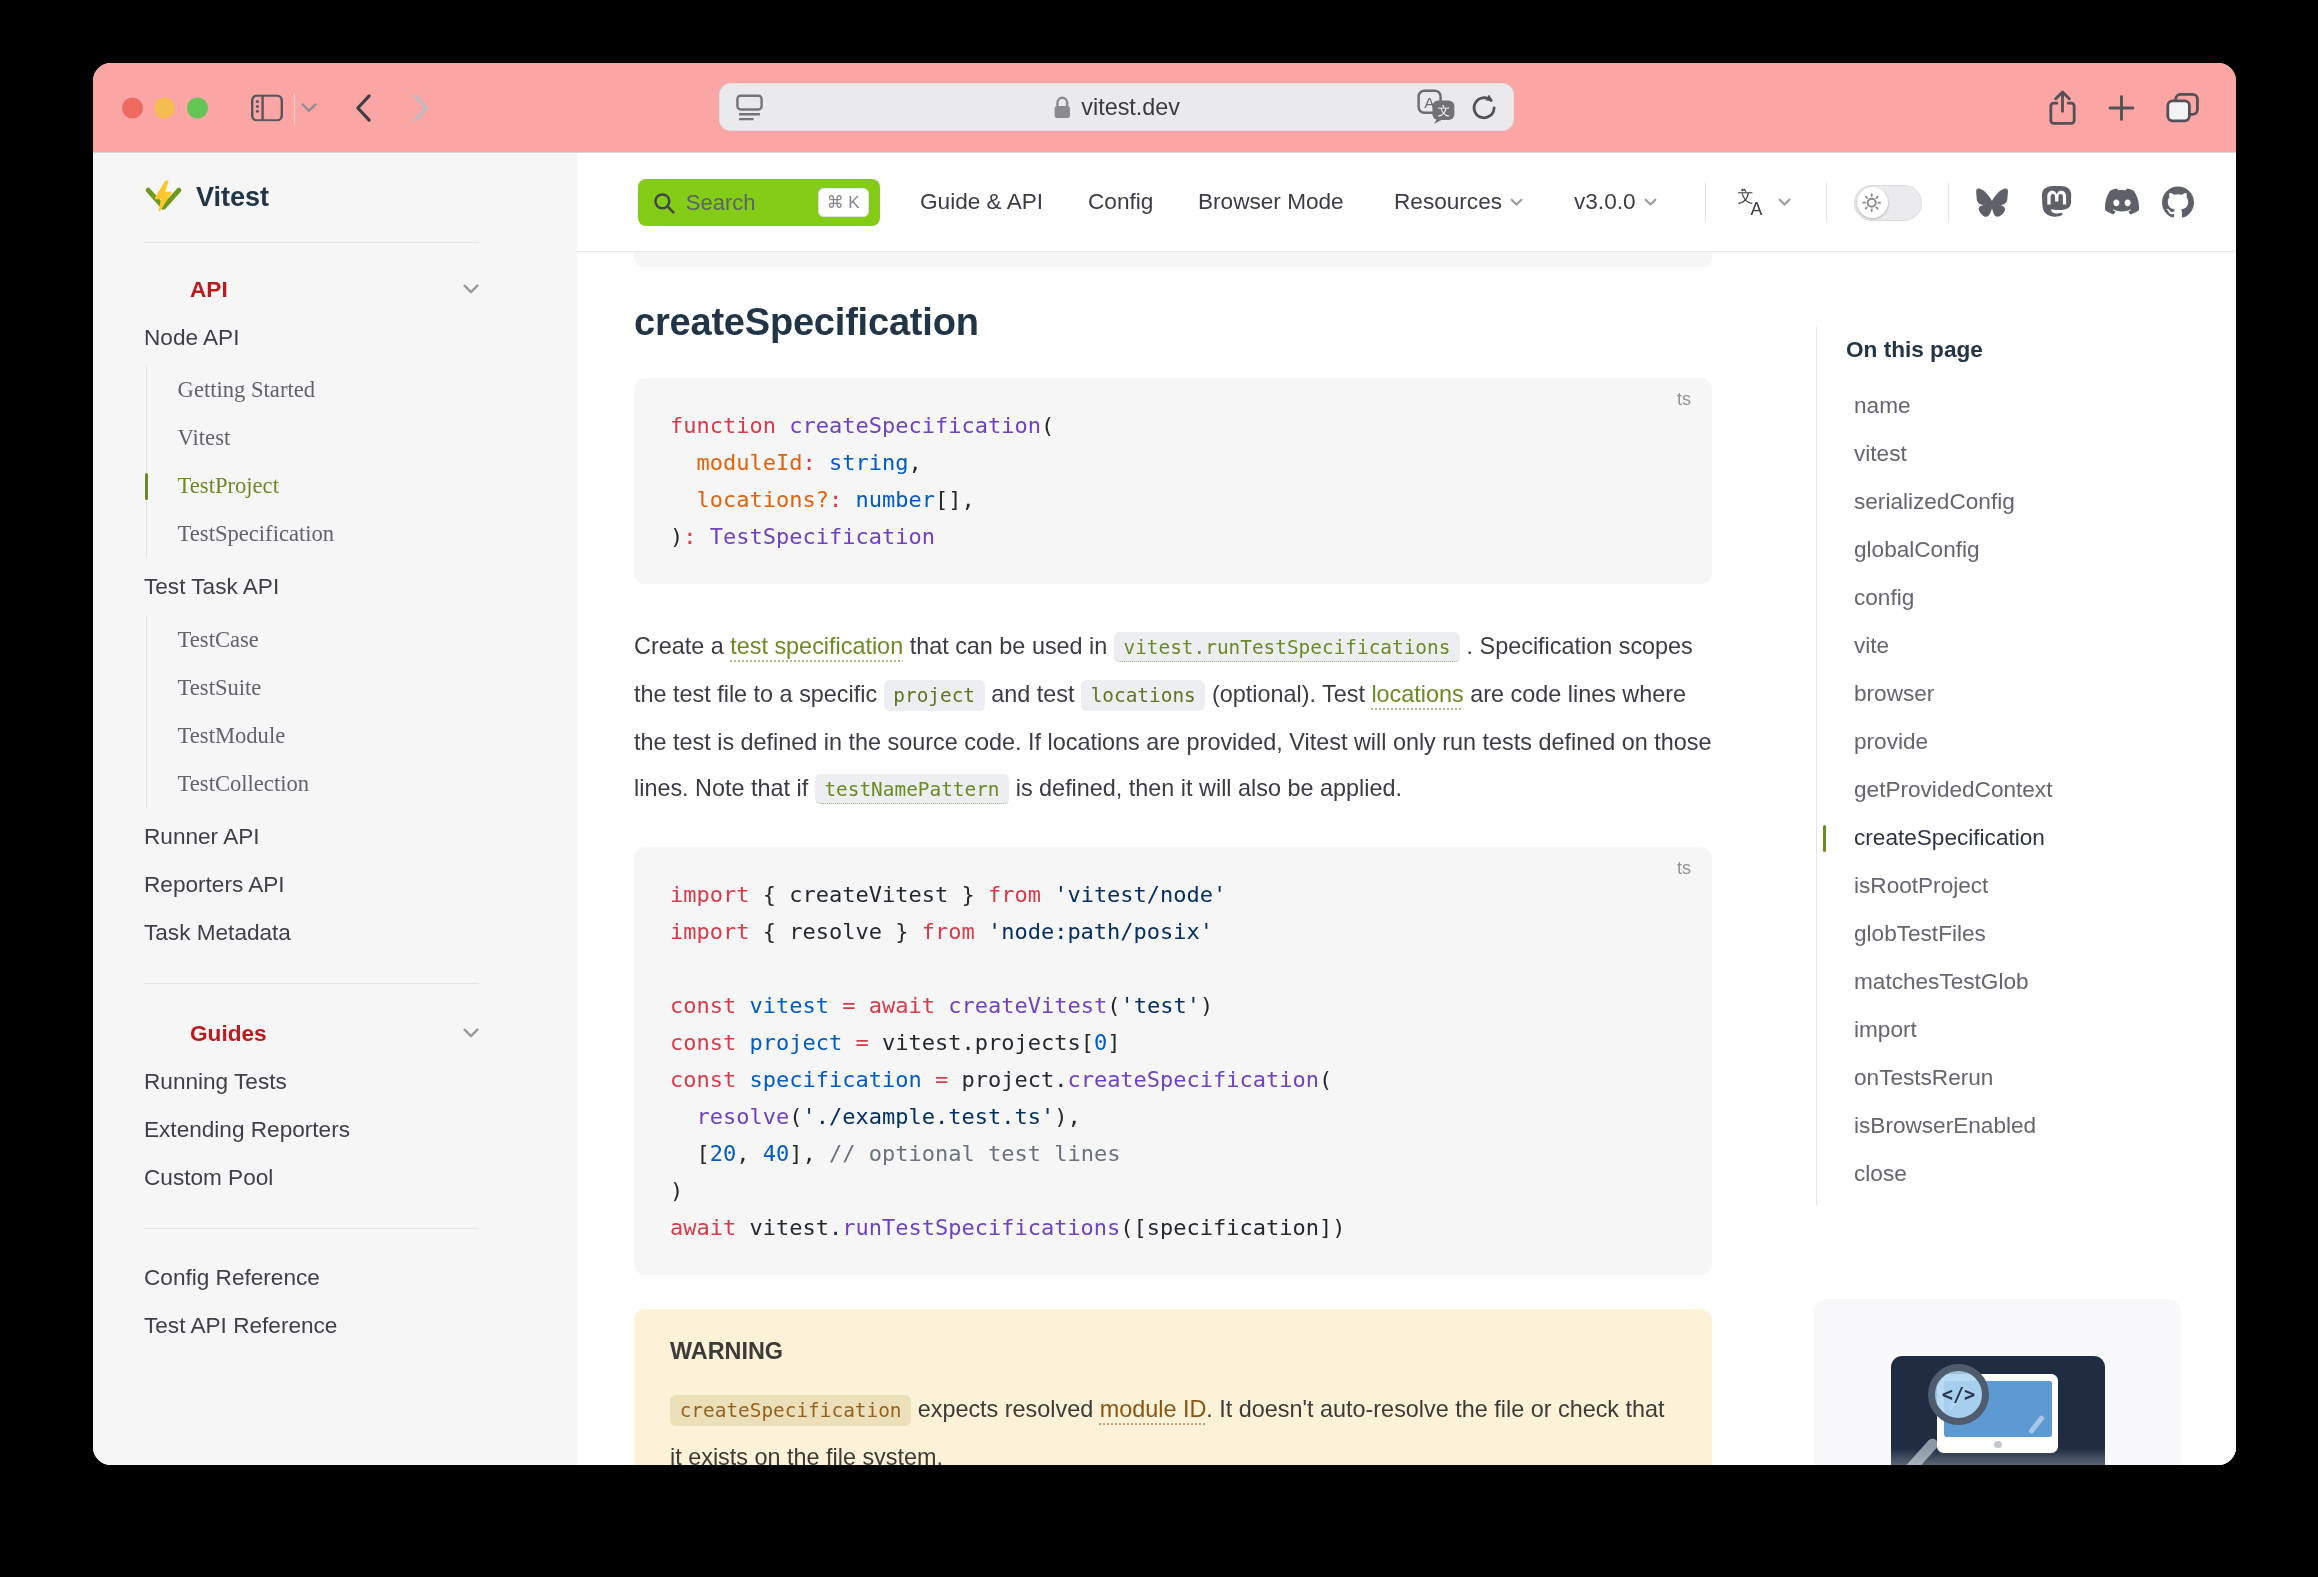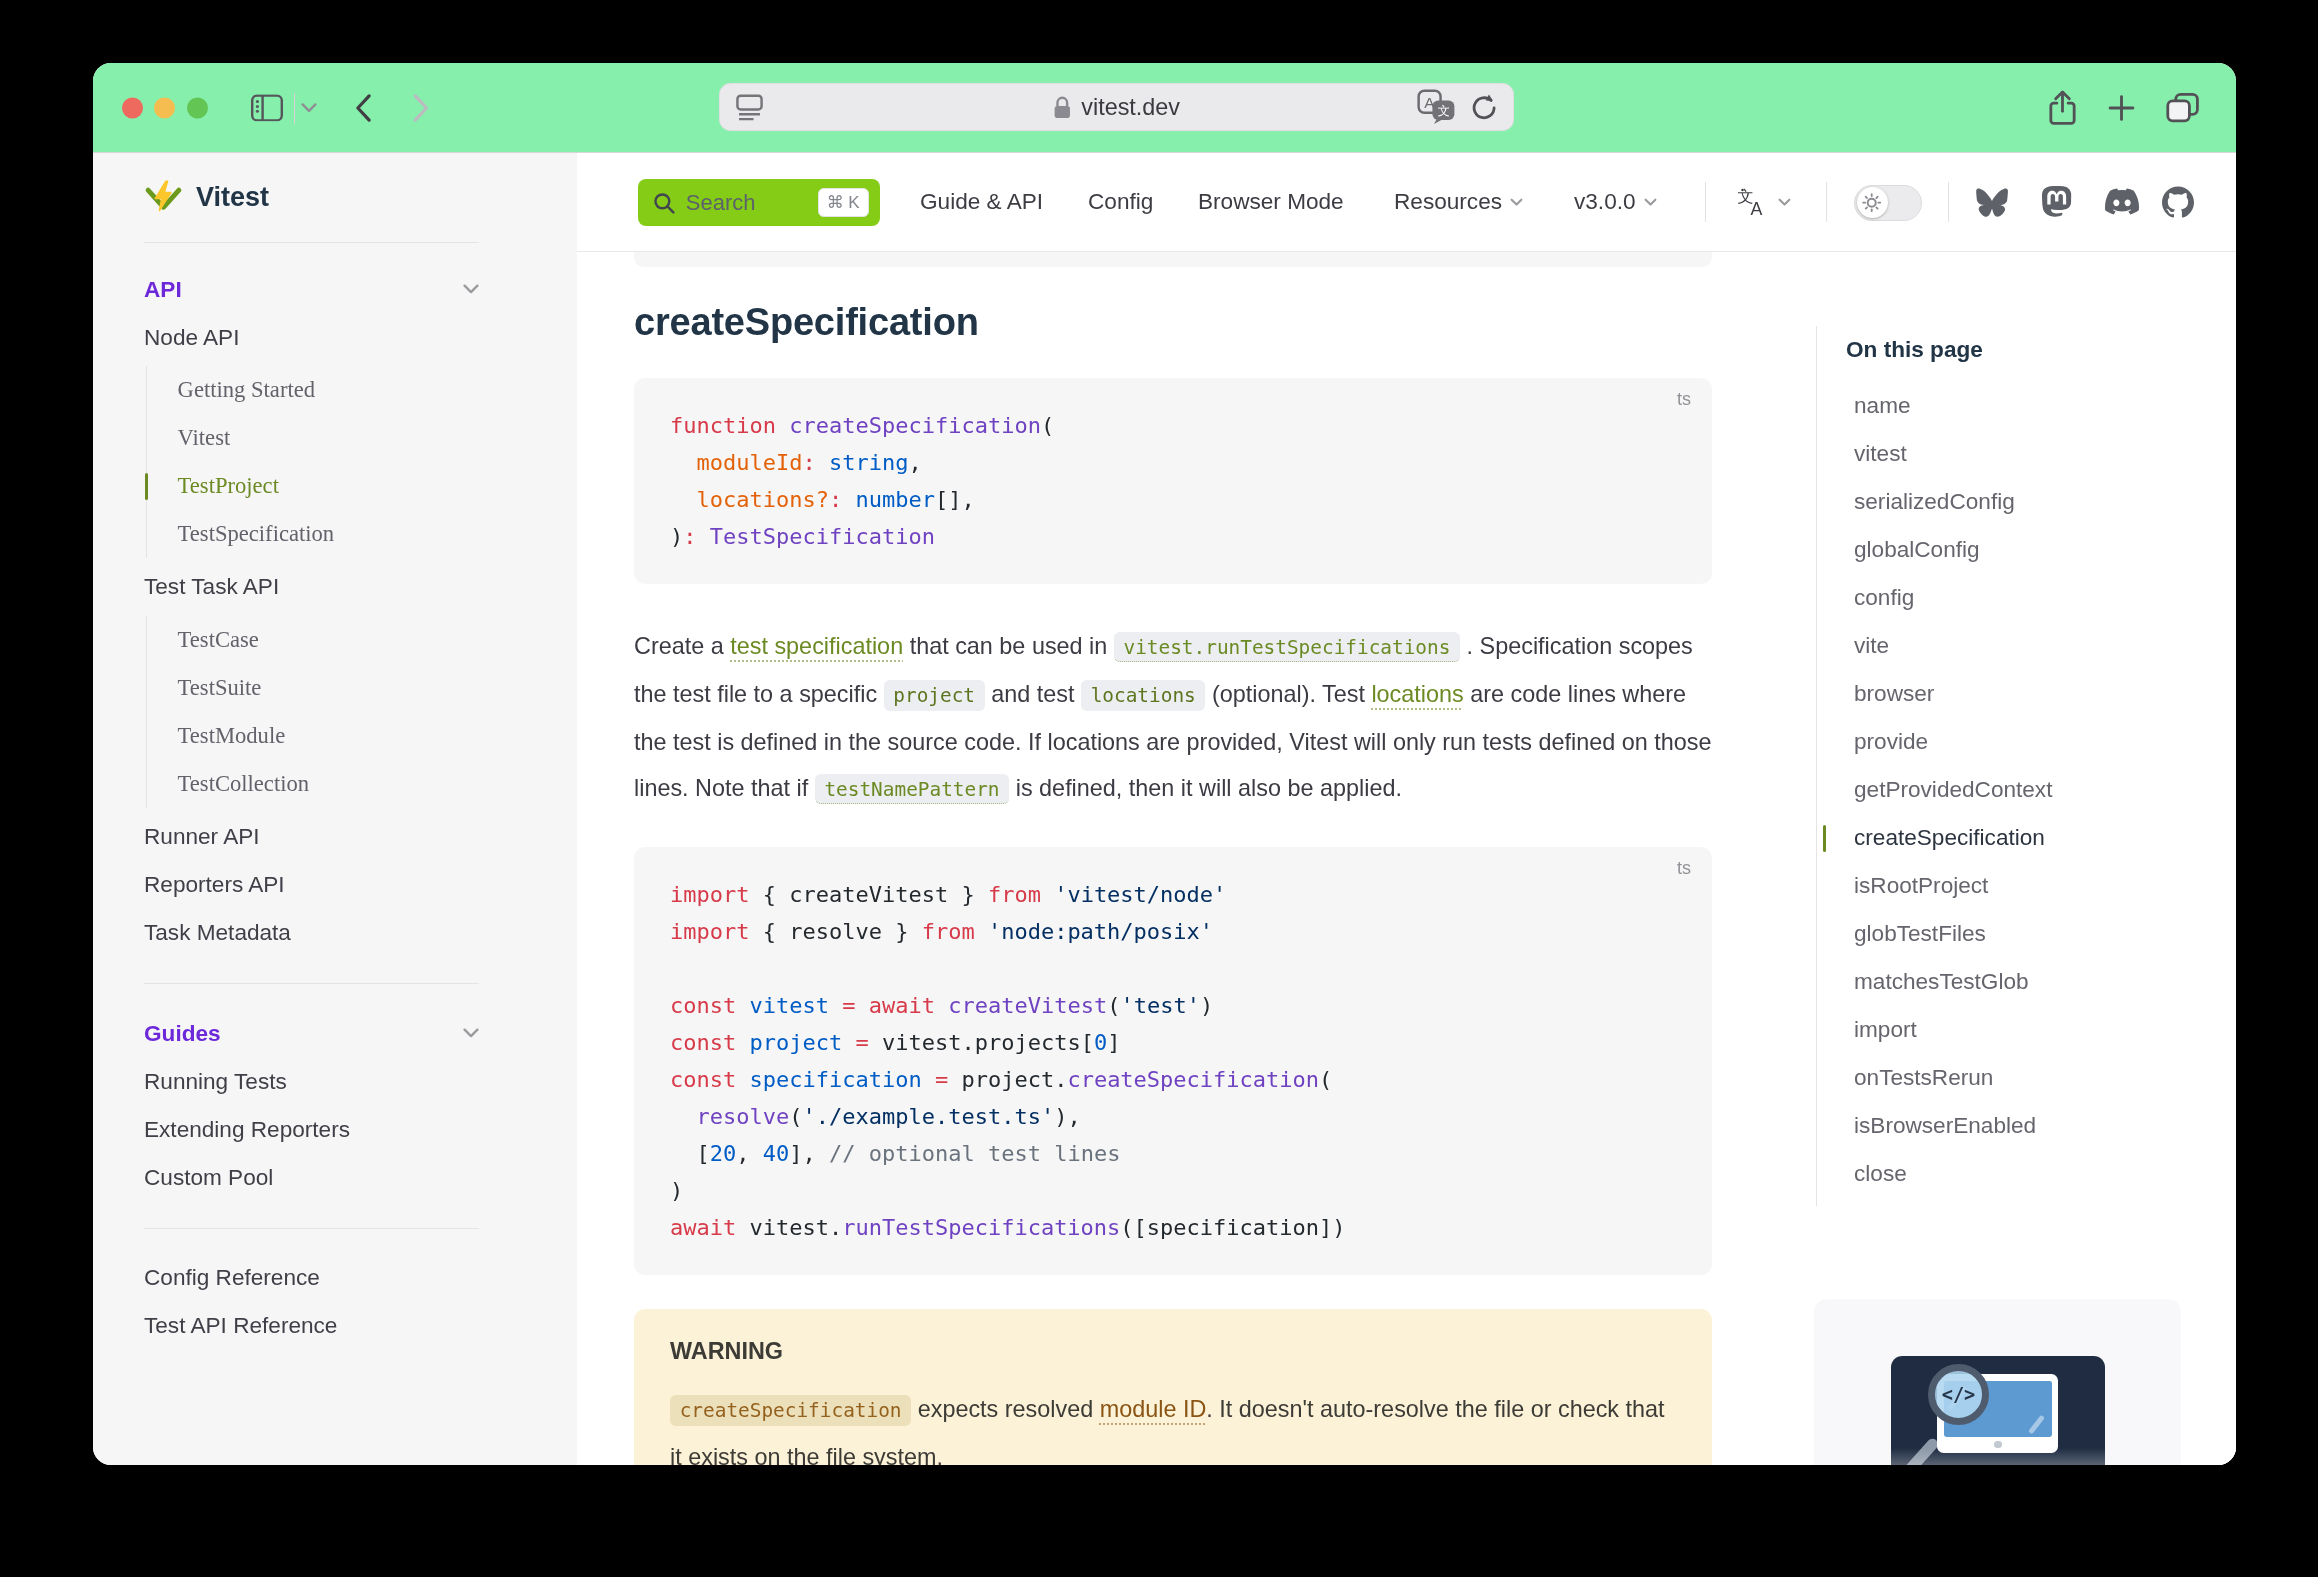--- a/index.html
+++ b/index.html
@@ -2,40 +2,40 @@
 <html style="font-size:13px"><head>
 <meta charset="utf-8">
 <style>
   html,body{margin:0;padding:0;}
   body{width:2319px;height:1578px;background:#000;position:relative;overflow:hidden;
        font-family:"Liberation Sans",sans-serif;-webkit-font-smoothing:antialiased;}
   .window{position:absolute;left:93px;top:63px;width:2143px;height:1402px;background:#fff;
           border-radius:18px;overflow:hidden;box-shadow:0 24px 73px rgba(0,0,0,.65);}
 
   
-  .toolbar{height:89px;background:#86efac;border-bottom:0.8px solid #d7d6d8;position:relative;}
+  .toolbar{height:89px;background:#fca5a5;border-bottom:0.8px solid #d7d6d8;position:relative;}
   .tl{position:absolute;top:50%;transform:translateY(-50%);width:21px;height:21px;border-radius:50%;}
   .tl-red{left:29px;background:#ee6a5f;}
   .tl-yellow{left:61px;background:#f5bd4f;}
   .tl-green{left:94px;background:#62c554;}
   .tb-ic{position:absolute;top:50%;transform:translateY(-50%);display:flex;align-items:center;justify-content:center;}
   .tb-vdiv{position:absolute;top:30px;width:0.8px;height:31px;background:#d5d4d7;}
   .urlbar{position:absolute;left:626px;top:20px;width:795px;height:48px;background:#eae9ec;
           border:0.8px solid #e0dee2;border-radius:11.3px;box-sizing:border-box;}
   .url-center{position:absolute;left:0;right:0;top:0;bottom:0;display:flex;align-items:center;justify-content:center;gap:9.7px;}
   .url-text{font-size:23.4px;color:#3a3a3f;}
 
   
   .site{display:flex;height:calc(100% - 90px);}
   .sidebar{width:484px;background:#f6f6f7;flex:none;padding-left:51px;box-sizing:border-box;}
   .logo-row{height:89px;width:335px;display:flex;align-items:center;gap:13px;border-bottom:0.8px solid #e4e4e6;}
   .logo-text{font-size:27px;font-weight:700;color:#213547;}
   .sb-nav{padding-top:22.6px;width:335px;}
   .sb-header{height:48px;display:flex;align-items:center;justify-content:space-between;
-             font-size:22.6px;font-weight:600;color:#6d28d9;}
+             font-size:22.6px;font-weight:600;color:#b91c1c;margin-left:46px;}
   .sb-header:not(:first-child){margin-top:21px;}
   .sb-link{height:48px;line-height:48px;font-size:22.6px;color:#3f3f47;cursor:pointer;}
   .sb-sublist{list-style:none;margin:4.8px 0 4.8px 1.6px;padding:0 0 0 31px;border-left:0.8px solid #e4e4e6;font-family:Liberation Serif, serif;}
   .sb-sublist li{height:48px;line-height:48px;font-size:22.6px;color:#62626a;position:relative;cursor:pointer;}
   .sb-sublist li.active{color:#6c8a23;font-weight:500;}
   .sb-sublist li.active::before{content:"";position:absolute;left:-33px;top:10.5px;width:3.2px;height:27.4px;
                                 background:#6c8a23;border-radius:1.6px;}
   .sb-divider{height:0.8px;background:#e4e4e6;margin:26px 0;}
 
   

